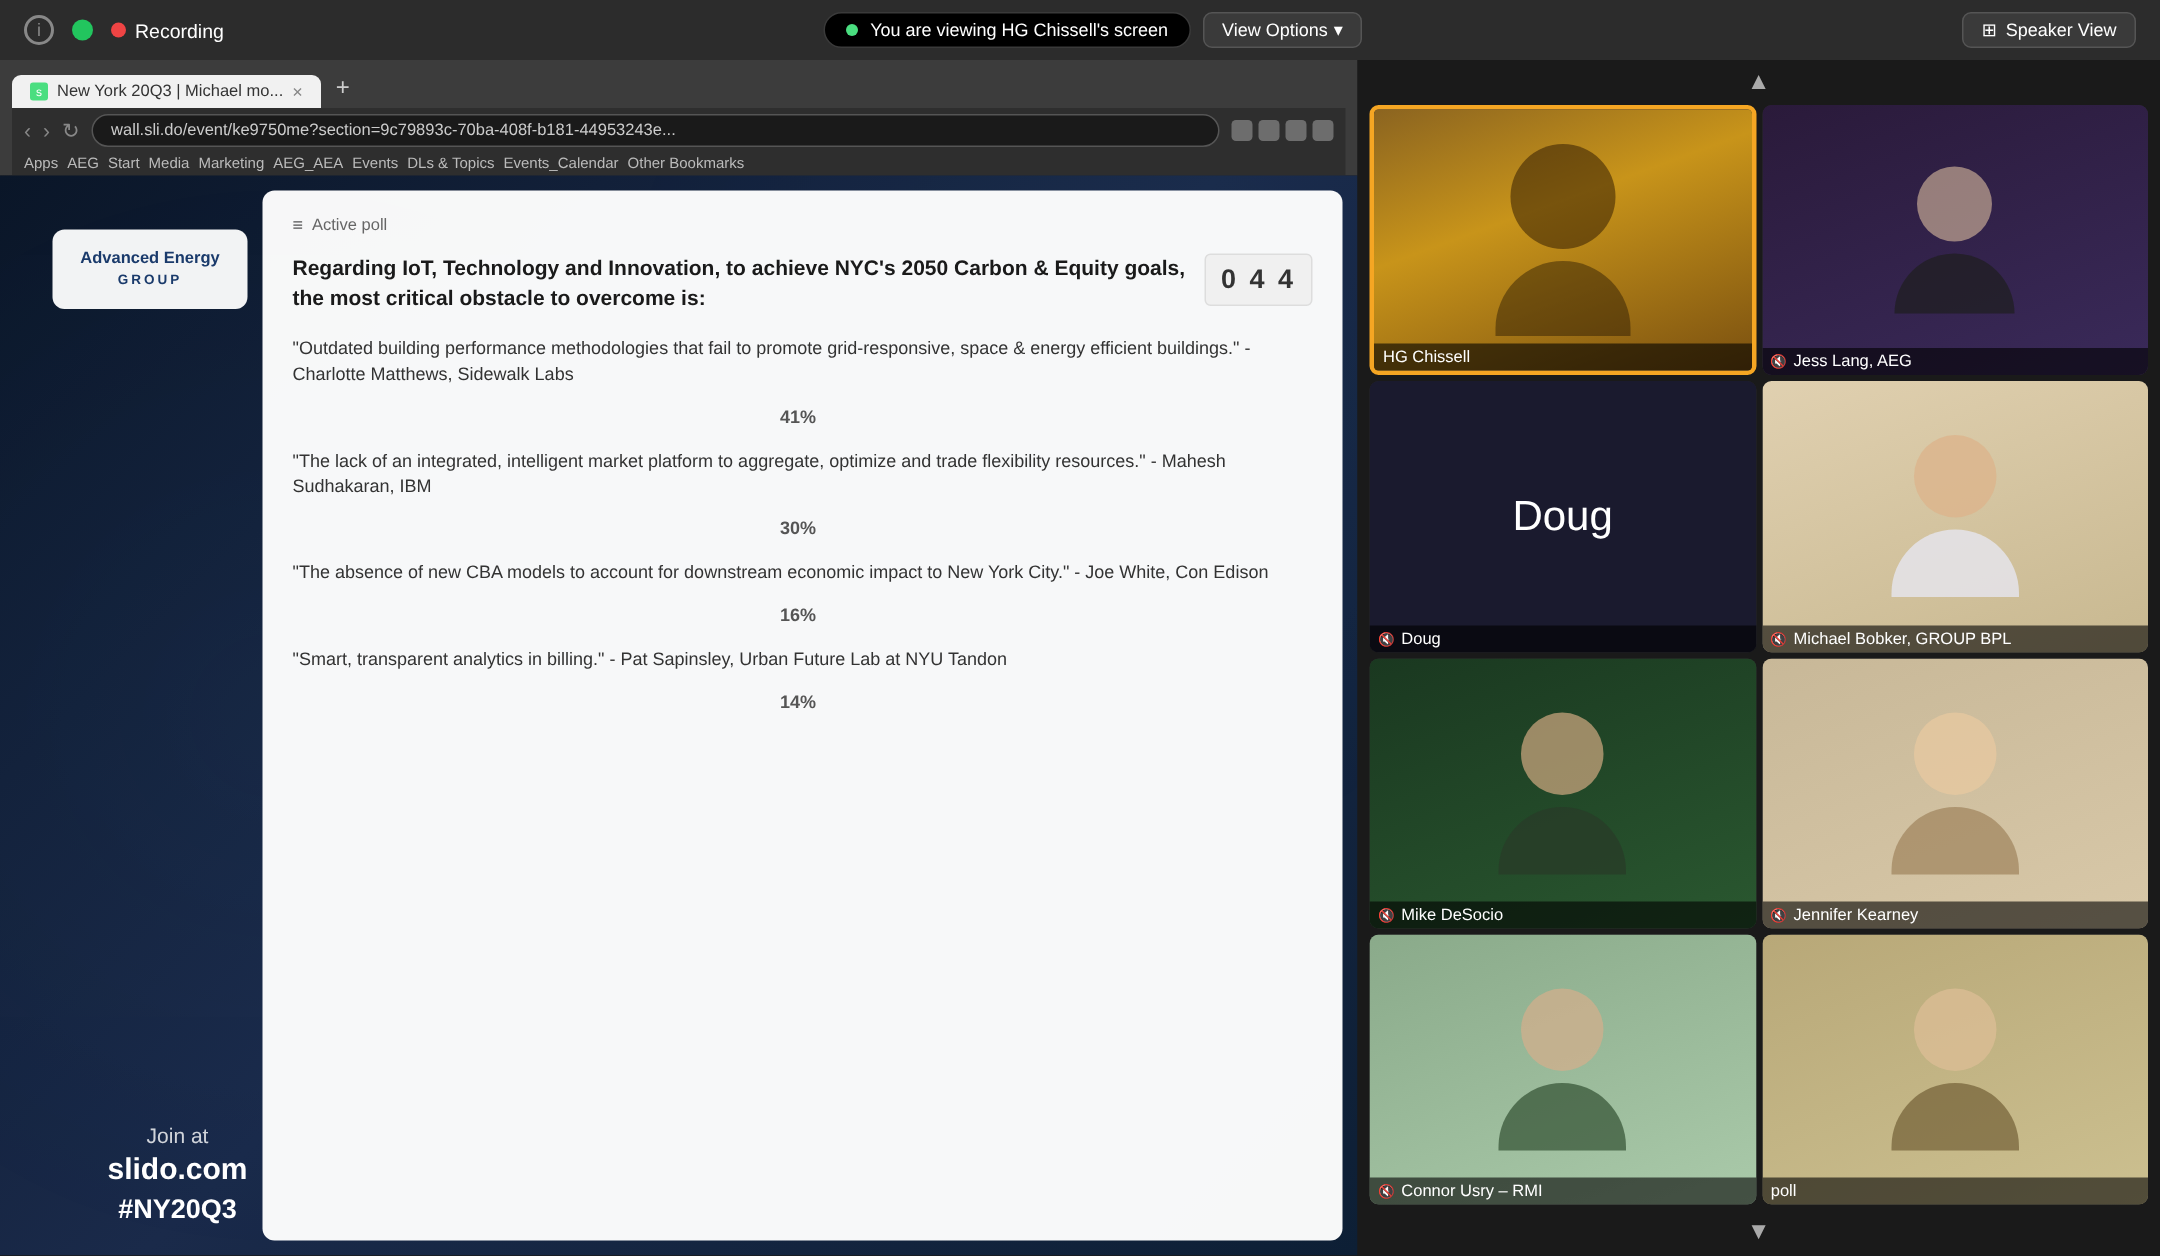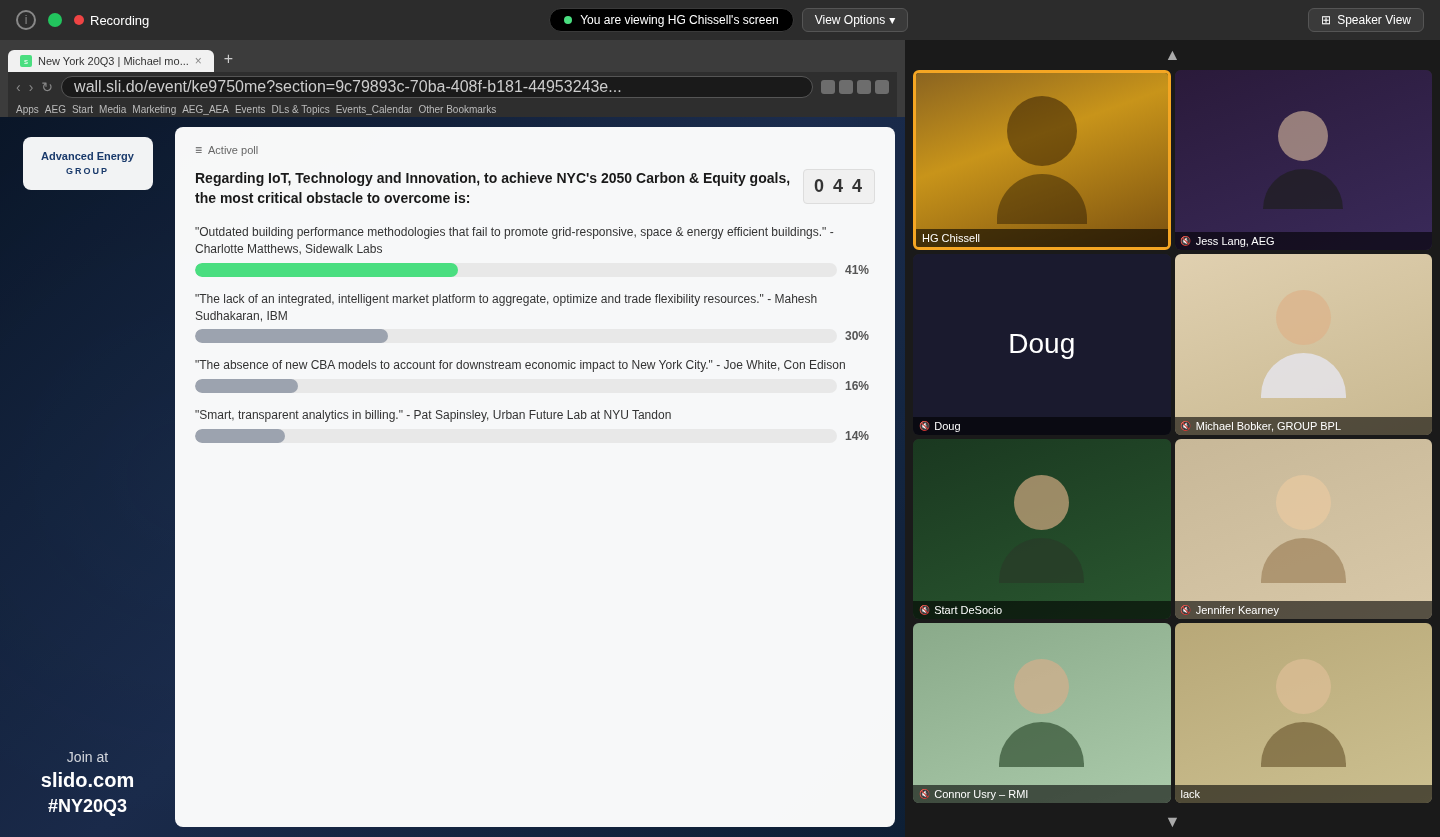--- a/index.html
+++ b/index.html
@@ -141,21 +141,21 @@
       padding: 4px 8px;
       display: flex; align-items: center; gap: 8px;
     }
     .nav-btn { color: #888; font-size: 14px; cursor: pointer; }
     .address-input {
       background: #1a1a1a;
       border: 1px solid #555;
       border-radius: 12px;
       padding: 2px 12px;
       color: #ccc;
-      font-size: 16px;
+      font-size: 11px;
       flex: 1;
       height: 22px;
     }
     .browser-bookmarks {
       background: #2e2e2e;
       padding: 2px 8px;
       display: flex; align-items: center; gap: 6px;
       font-size: 10px;
       color: #aaa;
       overflow: hidden;
@@ -182,25 +182,25 @@
       inset: 0;
       opacity: 0.3;
       background-image:
         radial-gradient(circle at 20% 50%, rgba(100,180,255,0.1) 0%, transparent 50%),
         radial-gradient(circle at 80% 20%, rgba(100,180,255,0.1) 0%, transparent 40%);
     }
 
     
     .slido-left {
       position: absolute;
-      left: 0; top: 0; bottom: 0;
+      left: 0; top: 16px; bottom: 0;
       width: 175px;
       display: flex;
       flex-direction: column;
-      align-items: center;
+      align-items: flex-end;
       justify-content: space-between;
       padding: 20px 10px;
     }
     .aeg-logo-box {
       background: rgba(255,255,255,0.95);
       border-radius: 8px;
       padding: 12px 16px;
       text-align: center;
       width: 130px;
     }
@@ -256,21 +256,21 @@
     .poll-option {
       margin-bottom: 14px;
     }
     .poll-option-text {
       font-size: 12px;
       color: #333;
       margin-bottom: 5px;
       line-height: 1.4;
     }
     .poll-bar-container {
-      display: flex; align-items: center; gap: 8px;
+      display: flex; align-items: center; gap: 8px; flex-direction: column;
     }
     .poll-bar-bg {
       flex: 1;
       height: 14px;
       background: #e8e8e8;
       border-radius: 7px;
       overflow: hidden;
     }
     .poll-bar-fill {
       height: 100%;
@@ -570,21 +570,21 @@
 
     <div class="video-cell">
       <div class="video-cell-bg" style="background: linear-gradient(160deg, #1a3820 0%, #2a5830 100%);">
         <div class="person-silhouette">
           <div class="avatar-circle" style="background:rgba(210,170,130,0.7);width:55px;height:55px;border-radius:50%;"></div>
           <div class="avatar-body" style="background:rgba(40,60,40,0.8);width:85px;height:45px;border-radius:45px 45px 0 0;"></div>
         </div>
       </div>
       <div class="video-cell-name">
         <span class="mute-icon">🔇</span>
-        <span>Start DeSocio</span>
+        <span>Mike DeSocio</span>
       </div>
     </div>
 
     <div class="video-cell">
       <div class="video-cell-bg" style="background: linear-gradient(160deg, #c8b898 0%, #d8c8a8 100%);">
         <div class="person-silhouette">
           <div class="avatar-circle" style="background:rgba(230,200,160,0.8);width:55px;height:55px;border-radius:50%;"></div>
           <div class="avatar-body" style="background:rgba(150,120,80,0.6);width:85px;height:45px;border-radius:45px 45px 0 0;"></div>
         </div>
       </div>
@@ -608,21 +608,21 @@
     </div>
 
     <div class="video-cell">
       <div class="video-cell-bg" style="background: linear-gradient(160deg, #b8a878 0%, #ccc090 100%);">
         <div class="person-silhouette">
           <div class="avatar-circle" style="background:rgba(220,190,150,0.75);width:55px;height:55px;border-radius:50%;"></div>
           <div class="avatar-body" style="background:rgba(100,80,40,0.6);width:85px;height:45px;border-radius:45px 45px 0 0;"></div>
         </div>
       </div>
       <div class="video-cell-name">
-        <span>lack</span>
+        <span>poll</span>
       </div>
     </div>
 
     <div class="video-cell">
       <div class="video-cell-bg" style="background: linear-gradient(160deg, #0a1828 0%, #1a3848 100%);">
         <div class="person-silhouette">
           <div class="avatar-circle" style="background:rgba(60,40,20,0.7);width:65px;height:65px;border-radius:50%;"></div>
           <div class="avatar-body" style="background:rgba(20,40,80,0.8);width:90px;height:50px;border-radius:50px 50px 0 0;"></div>
         </div>
       </div>

